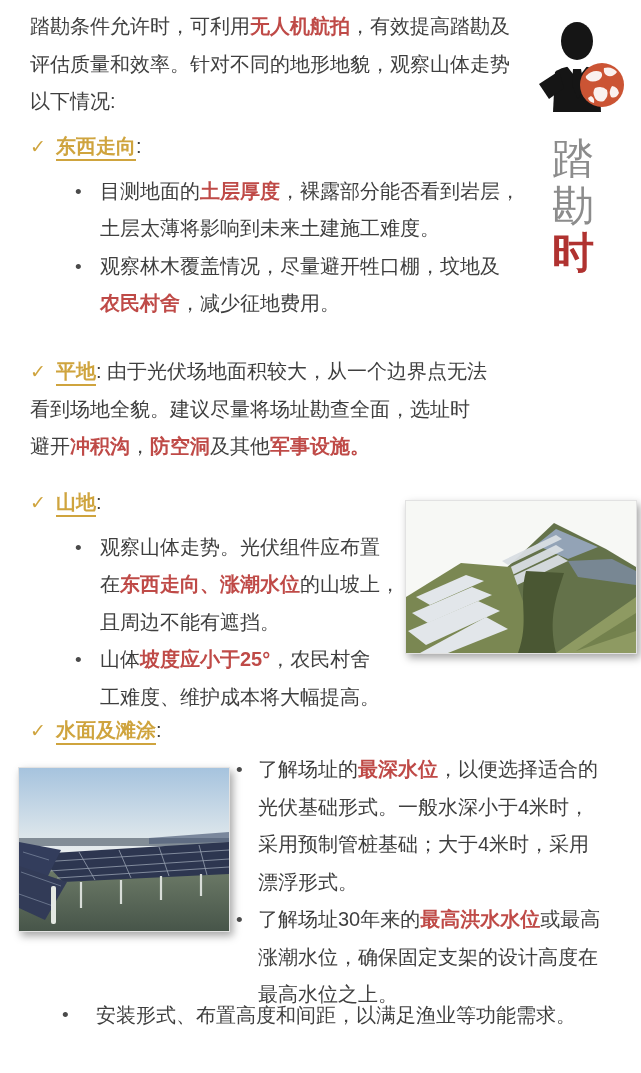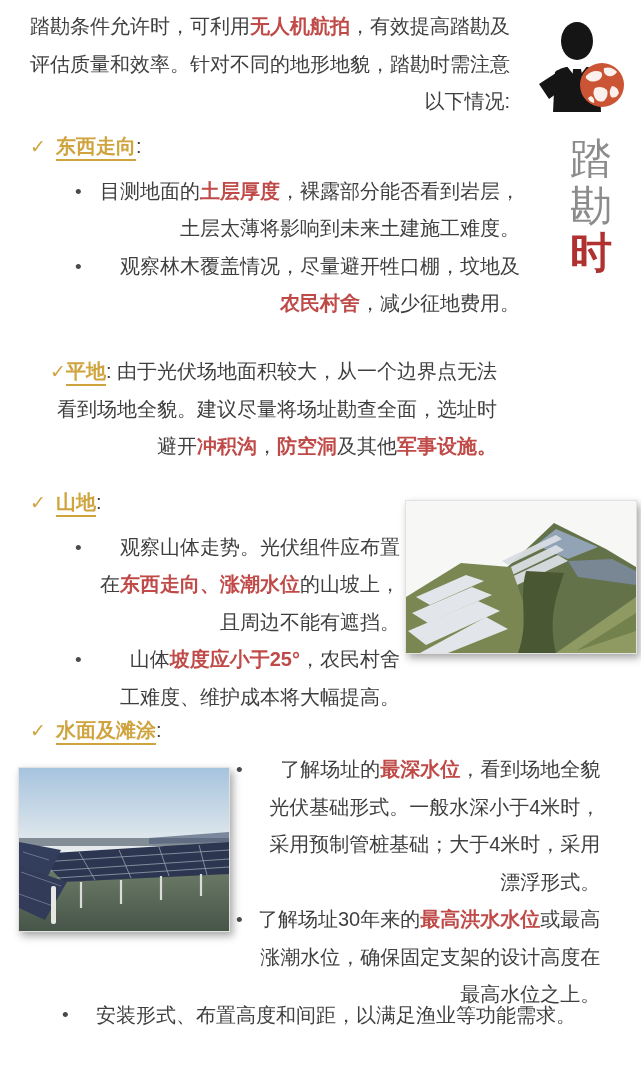--- a/index.html
+++ b/index.html
@@ -1,63 +1,63 @@
 <!DOCTYPE html>
 <html style="--gold: #cfa43e; --red: #bf4a47; --body: #3f3f3f; --side_gray: #8c8c8c; --side_red: #b03230; --globe: #cb5434;"><head>
 <meta charset="utf-8">
 <style>
   html,body{margin:0;padding:0;background:#fff;}
   .page{
     position:relative; width:641px; height:1073px; background:#ffffff;
     font-family:"Liberation Sans","DejaVu Sans",sans-serif;
     color:var(--body,#3f3f3f); font-size:20px; overflow:hidden;
   }
-  .line{white-space:nowrap; height:37.5px; line-height:37.5px;text-align:right;}
+  .line{white-space:nowrap; height:37.5px; line-height:37.5px;}
   .abs{position:absolute;}
   .intro{left:30px; top:8px;}
   .seg-red{color:var(--red,#bf4a47); font-weight:700;}
   .seg-gray{color:var(--side_gray,#8c8c8c);}
   .seg-sidered{color:var(--side_red,#b03230); font-weight:600;}
 
   .person-icon{left:536px; top:22px; width:92px; height:92px;}
 
   .side-label{left:552px; top:136px; width:60px;}
   .side-label .line{height:47px; line-height:46px; font-size:42px;}
 
   .sec{position:absolute; left:30px;}
   .sec-head{white-space:nowrap; height:37.5px; line-height:37.5px;}
   .check{display:inline-block; width:26px; color:var(--gold,#cfa43e); font-weight:700; font-size:19px;}
   .sec-title{color:var(--gold,#cfa43e); font-weight:700; display:inline-block;
              line-height:25px; border-bottom:2px solid var(--gold,#cfa43e);}
   .sec-colon{color:#3f3f3f;}
   .bullets{margin-left:45px; margin-top:7px;}
   .bullet{position:relative; padding-left:25px;}
   .dot{position:absolute; left:0; top:0; height:37.5px; line-height:37.5px; color:#4a4a4a; font-size:19px;}
-  .cont{margin-left:27px;}
+  .cont{}
 
   .photo{position:absolute; box-shadow:3px 4px 8px rgba(0,0,0,0.35); border:1px solid #e2e2e2; background:#fff;}
   .photo svg{display:block; width:100%; height:100%;}
   .mountain-photo{left:405px; top:500px; width:230px; height:152px;}
   .water-photo{left:18px; top:767px; width:210px; height:163px;}
 
   .water-bullets{left:236px; top:751px;}
   .water-bullets .bullet{padding-left:22px;}
   .bottom-bullet{left:62px; top:997px;}
   .bottom-bullet .line{height:36px; line-height:36px;}
   .bottom-bullet .bullet{padding-left:34px;}
   .bottom-bullet .dot{height:36px; line-height:36px;}
 </style>
 </head>
 <body>
 
 <div class="page">
 
   <div class="abs intro">
       <div class="line"><span>踏勘条件允许时，可利用</span><span class="seg-red">无人机航拍</span><span>，有效提高踏勘及</span></div>
-      <div class="line"><span>评估质量和效率。针对不同的地形地貌，踏勘时需注意</span></div>
+      <div class="line"><span>评估质量和效率。针对不同的地形地貌，观察山体走势</span></div>
       <div class="line"><span>以下情况:</span></div>
     </div>
 
   <div class="abs person-icon">
     <svg viewBox="0 0 92 92" width="92" height="92">
       <ellipse cx="41" cy="19" rx="16" ry="19" fill="#151515"></ellipse>
       <path d="M19,50 C28,42 54,42 63,50 L65,90 L17,90 Z" fill="#151515"></path>
       <path d="M3,62 L23,49 L28,66 L13,77 Z" fill="#151515"></path>
       <path d="M30,43 L41,57 L52,43 Z" fill="#ffffff"></path>
       <path d="M37,47 L45,47 L48,63 L42,78 L36,63 Z" fill="#151515"></path>
@@ -203,21 +203,21 @@
         <line x1="182" y1="106" x2="182" y2="128"></line>
       </g>
       <rect x="32" y="118" width="5" height="38" rx="2" fill="#e4e8e2"></rect>
     </svg>
   </div>
 
   <div class="abs water-bullets">
     <div class="bullet">
       <span class="dot">•</span>
       <div>
-          <div class="line"><span>了解场址的</span><span class="seg-red">最深水位</span><span>，看到场地全貌</span></div>
+          <div class="line"><span>了解场址的</span><span class="seg-red">最深水位</span><span>，以便选择适合的</span></div>
           <div class="line"><span>光伏基础形式。一般水深小于4米时，</span></div>
           <div class="line"><span>采用预制管桩基础；大于4米时，采用</span></div>
           <div class="line"><span>漂浮形式。</span></div>
         </div>
     </div>
     <div class="bullet">
       <span class="dot">•</span>
       <div>
           <div class="line"><span>了解场址30年来的</span><span class="seg-red">最高洪水水位</span><span>或最高</span></div>
           <div class="line"><span>涨潮水位，确保固定支架的设计高度在</span></div>

